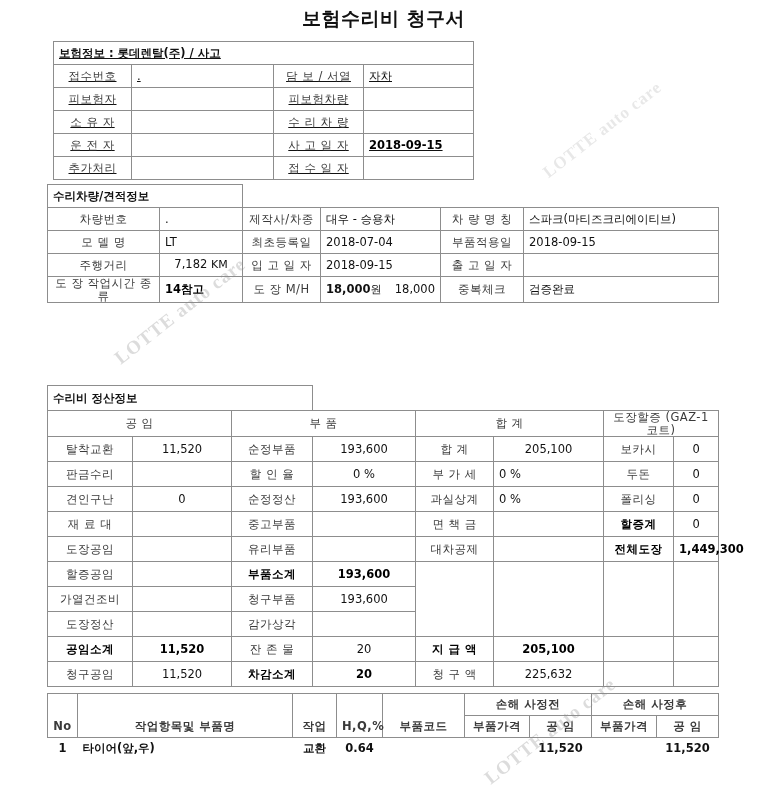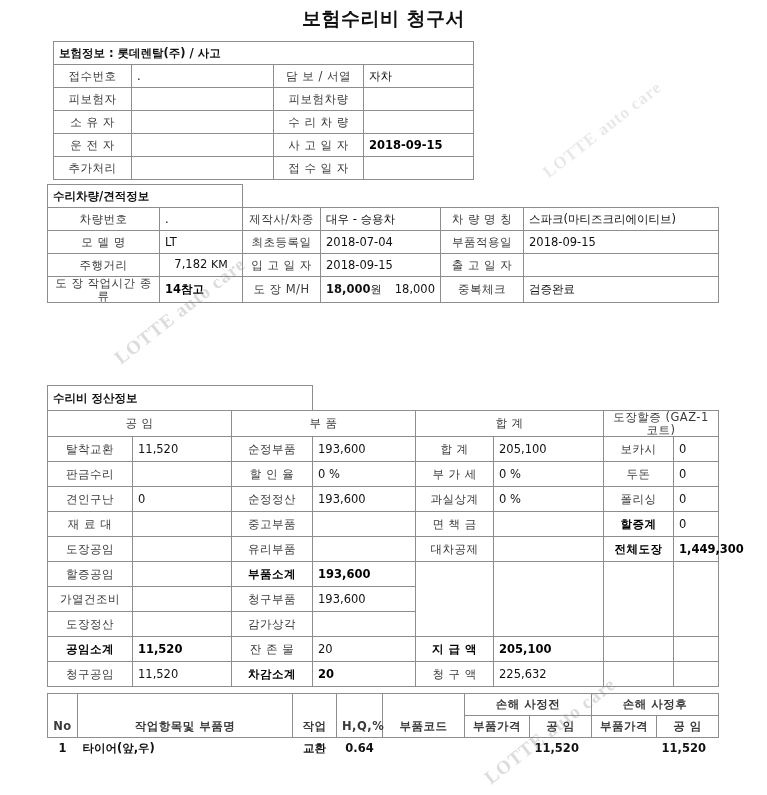--- a/index.html
+++ b/index.html
@@ -72,37 +72,37 @@
     line-height: 1.1;
     background: transparent;
   }
   
   .lab {
     color: #3a3a3a;
     text-align: center;
     letter-spacing: 0.5px;
   }
   .val { color: #111; text-align: left; }
-  .num { text-align: left; color: #111; font-size: 11.5px; }
+  .num { text-align: center; color: #111; font-size: 11.5px; }
   .ctr { text-align: center; }
   .b { font-weight: bold; color: #000; }
   .sec-head {
     font-weight: bold;
     font-size: 13px;
     text-align: left;
     padding-left: 8px;
     letter-spacing: 0;
   }
   .noborder { border: none !important; }
   .nb-b { border-bottom: none !important; }
   .nb-t { border-top: none !important; }
 
   
   #blk-insurance { left: 53px; top: 41px; }
-  #blk-insurance table { width: 420px; }
+  #blk-insurance table { width: 420px; text-decoration: underline; }
 
   
   #blk-vehicle { left: 47px; top: 184px; }
   #blk-vehicle table { width: 671px; }
 
   
   #blk-settle { left: 47px; top: 385px; }
   #blk-settle table { width: 671px; }
   #blk-settle td { height: 24px; }
 

